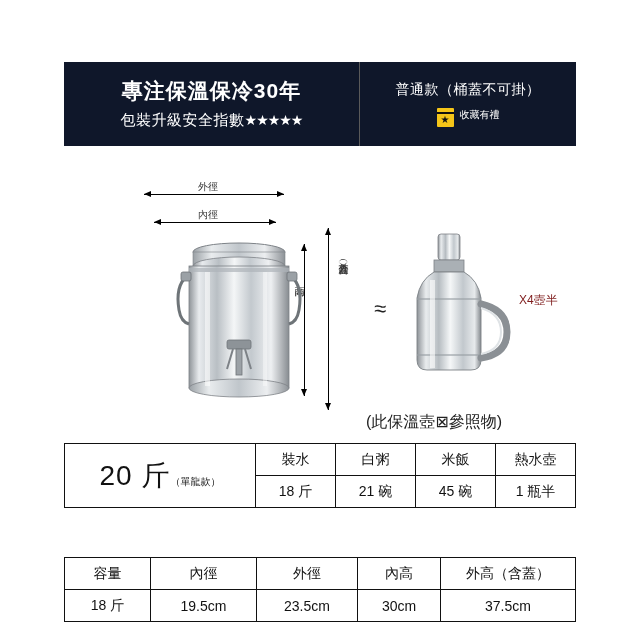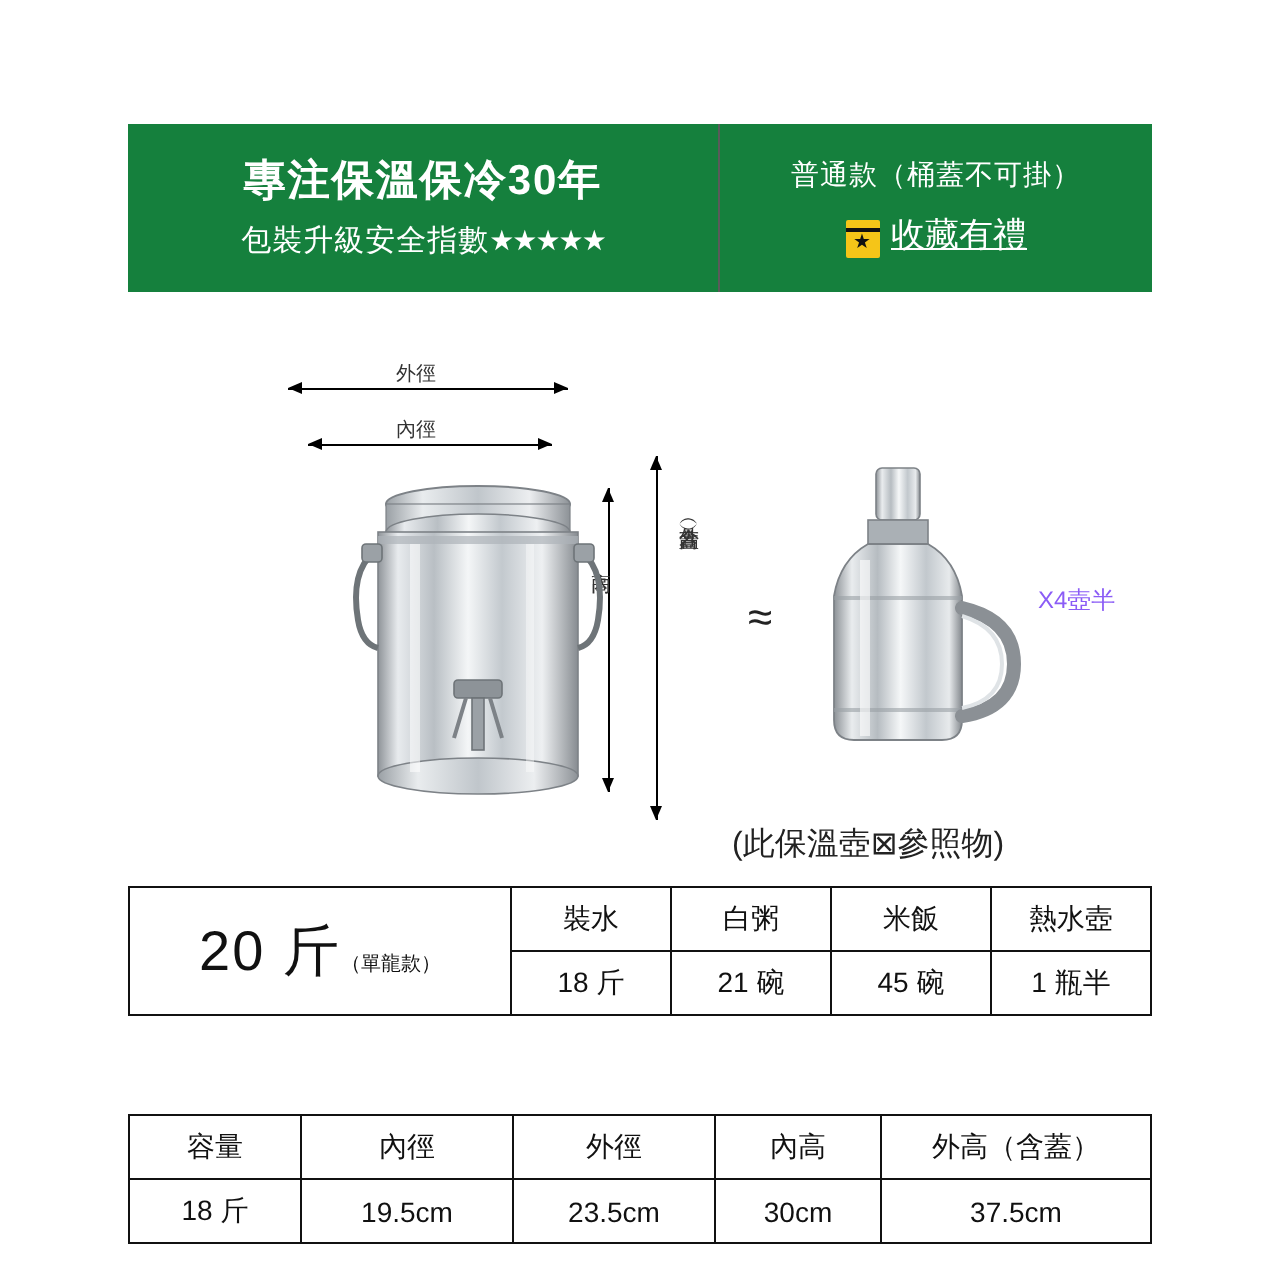--- a/index.html
+++ b/index.html
@@ -10,21 +10,21 @@
     overflow:hidden;
   }
   .page{
     position:relative;
     width:640px;height:640px;
     background:#ffffff;
   }
   
   .banner{
     position:absolute;left:64px;top:62px;width:512px;height:84px;
-    background:#15803d;
+    background:#0f172a;
     display:flex;align-items:stretch;
   }
   .banner-left{
     flex:0 0 295px;
     display:flex;flex-direction:column;align-items:center;justify-content:center;
     color:#ffffff;
     border-right:1px solid #5a5a5a;
   }
   .banner-title{
     font-size:21px;font-weight:bold;letter-spacing:1px;line-height:1.2;
@@ -33,21 +33,21 @@
     font-size:15px;margin-top:7px;letter-spacing:0.5px;white-space:nowrap;
   }
   .banner-sub .stars{letter-spacing:-1px;font-size:14px;}
   .banner-right{
     flex:1;
     display:flex;flex-direction:column;align-items:center;justify-content:center;
     color:#ffffff;
   }
   .banner-right-top{font-size:14px;letter-spacing:0.5px;white-space:nowrap;}
   .banner-right-bot{
-    margin-top:9px;display:flex;align-items:flex-end;gap:6px;font-size:17px;text-decoration:underline;
+    margin-top:9px;display:flex;align-items:flex-start;gap:6px;font-size:10px;
   }
   .gift-icon{
     width:17px;height:19px;background:#f5c518;position:relative;
     display:inline-block;border-radius:1px;
   }
   .gift-icon::before{
     content:"";position:absolute;left:0;top:4px;width:17px;height:2px;background:#111;
   }
   .gift-icon::after{
     content:"\2605";position:absolute;left:0;top:5px;width:17px;
@@ -80,21 +80,21 @@
   .arrow-v::before,.arrow-v::after{
     content:"";position:absolute;left:-3px;width:0;height:0;
     border-left:3.5px solid transparent;border-right:3.5px solid transparent;
   }
   .arrow-v::before{top:0;border-bottom:7px solid #000;}
   .arrow-v::after{bottom:0;border-top:7px solid #000;}
   .approx{
     position:absolute;font-size:22px;color:#222;
   }
   .mult{
-    position:absolute;font-size:12px;color:#8b5cf6;
+    position:absolute;font-size:12px;color:#7f1d1d;
   }
   .caption{
     position:absolute;font-size:16px;color:#222;white-space:nowrap;
   }
   
   .tbl{
     position:absolute;left:64px;width:512px;border-collapse:collapse;
     table-layout:fixed;
   }
   .tbl td{

